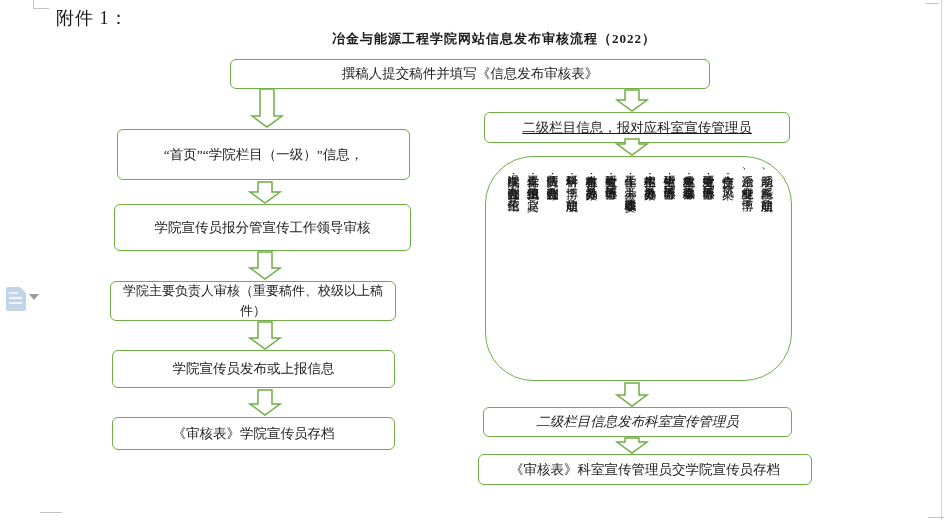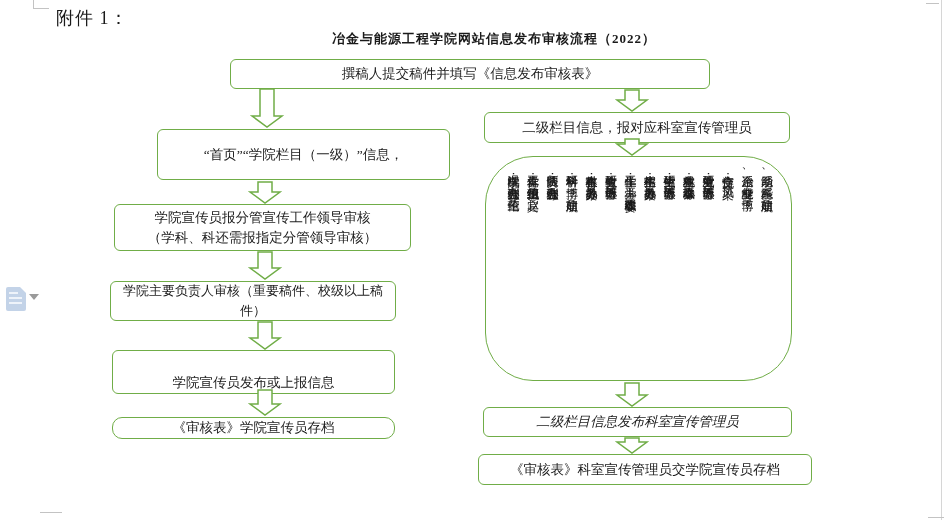--- a/index.html
+++ b/index.html
@@ -32,26 +32,26 @@
 
   
   .fbox{
     position:absolute;background:#ffffff;
     border:1.6px solid #70AD47;border-radius:6px;
     display:flex;flex-direction:column;justify-content:center;align-items:center;
     font-size:13.5px;line-height:20px;text-align:center;
     box-sizing:border-box;
   }
   .box-top     {left:230px;top:59px; width:480px;height:30px;}
-  .box-l1      {left:117px;top:129px;width:293px;height:51px;margin-left:40px;}
+  .box-l1      {left:117px;top:129px;width:293px;height:51px;}
   .box-l2      {left:114px;top:204px;width:297px;height:47px;}
   .box-l3      {left:110px;top:281px;width:286px;height:40px;font-size:13px;align-items:center;}
-  .box-l4      {left:112px;top:350px;width:283px;height:44px;justify-content:flex-end;}
-  .box-l5      {left:112px;top:417px;width:283px;height:22px;border-radius:10px;}
-  .box-r1      {left:484px;top:112px;width:306px;height:31px;}
+  .box-l4      {left:112px;top:350px;width:283px;height:38px;}
+  .box-l5      {left:112px;top:417px;width:283px;height:33px;}
+  .box-r1      {left:484px;top:112px;width:306px;height:31px;text-decoration:underline;}
   .box-r2      {left:483px;top:407px;width:309px;height:30px;font-style:italic;}
   .box-r3      {left:478px;top:454px;width:334px;height:31px;}
 
   .box-big{
     left:485px;top:156px;width:307px;height:225px;
     position:absolute;background:#fff;border:1.6px solid #70AD47;border-radius:48px;
     box-sizing:border-box;
   }
   .vtext{
     position:absolute;left:17px;top:9px;right:6px;bottom:6px;
@@ -84,21 +84,20 @@
 
 <div class="fbox box-top">
   <span>撰稿人提交稿件并填写《信息发布审核表》</span>
 </div>
 
 <div class="fbox box-l1">
   <span>“首页”“学院栏目（一级）”信息，</span>
 </div>
 <div class="fbox box-l2">
   <span>学院宣传员报分管宣传工作领导审核</span>
-  <span>（学科、科还需报指定分管领导审核）</span>
 </div>
 <div class="fbox box-l3">
   <span>学院主要负责人审核（重要稿件、校级以上稿件）</span>
 </div>
 <div class="fbox box-l4">
   <span>学院宣传员发布或上报信息</span>
 </div>
 <div class="fbox box-l5">
   <span>《审核表》学院宣传员存档</span>
 </div>

